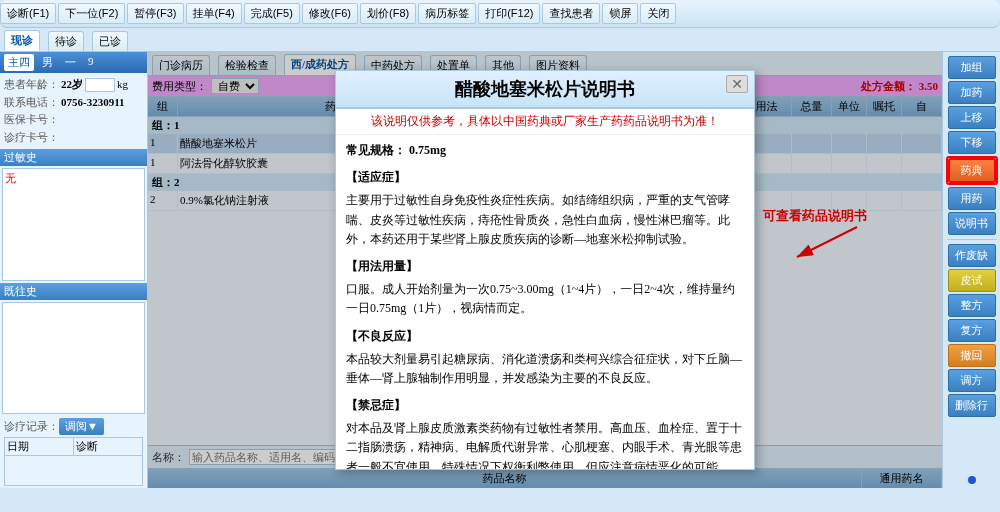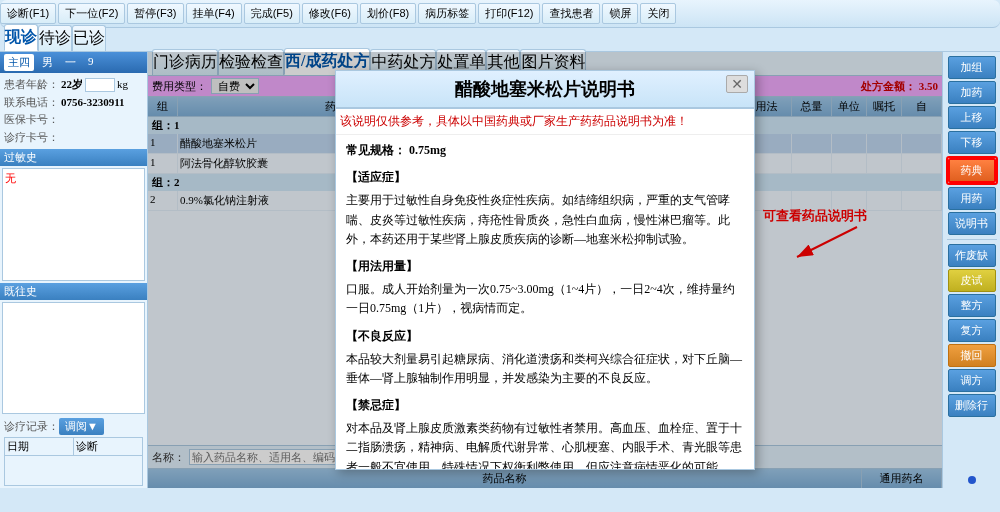--- a/index.html
+++ b/index.html
@@ -29,28 +29,28 @@
     
     .tab-row {
       background: #d4e8f7;
       border-bottom: 1px solid #aac8e0;
       height: 24px;
       display: flex;
       align-items: flex-end;
       padding: 0 4px;
     }
     .tab {
-      padding: 2px 0;
+      padding: 2px 6px;
       border: 1px solid #aac8e0;
       border-bottom: none;
       background: linear-gradient(to bottom, #f0f8ff, #d8edf8);
       cursor: pointer;
-      font-size: 16px;
+      font-size: 11px;
       border-radius: 3px 3px 0 0;
-      margin-right: 0;
+      margin-right: 8px;
     }
     .tab.active {
       background: white;
       border-bottom: 1px solid white;
       font-weight: bold;
       color: #0055aa;
     }
 
     
     .tab-row2 {
@@ -318,21 +318,21 @@
       top: 4px;
       cursor: pointer;
       font-size: 14px;
       color: #666;
       background: #ddd;
       border: 1px solid #aaa;
       border-radius: 2px;
       padding: 0 4px;
     }
     .popup-subtitle {
-      text-align: left;
+      text-align: center;
       font-size: 12px;
       color: #cc0000;
       padding: 4px;
       border-bottom: 1px solid #eee;
     }
     .popup-content {
       flex: 1;
       overflow-y: auto;
       padding: 6px 10px;
       font-size: 12px;

